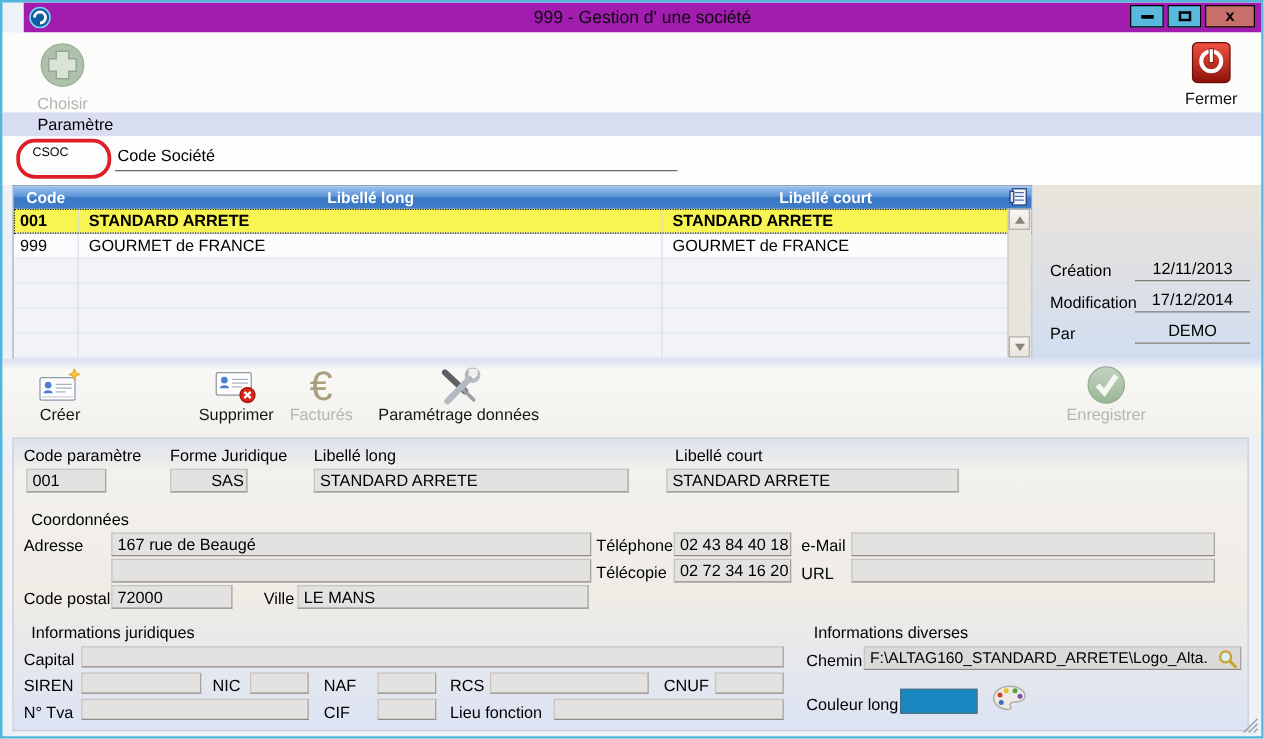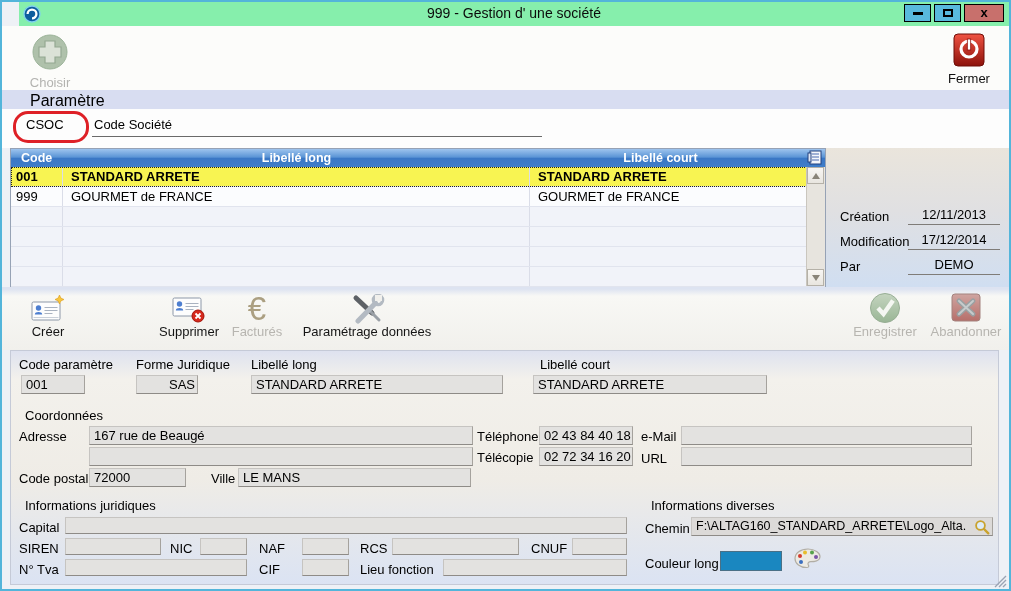--- a/index.html
+++ b/index.html
@@ -1,43 +1,43 @@
 <!DOCTYPE html>
 <html><head>
 <meta charset="utf-8">
 <style>
   html,body{margin:0;padding:0;background:#ffffff;font-family:"Liberation Sans",sans-serif;}
   .abs{position:absolute;}
   .window{position:relative;width:1011px;height:591px;box-sizing:border-box;
           border:2px solid #53b5da;background:#eef1f6;overflow:hidden;}
 
   
-  .titlebar{position:absolute;left:17px;top:0;right:0;height:24px;background:#86efac;}
+  .titlebar{position:absolute;left:17px;top:0;right:0;height:24px;background:#a21caf;}
   .app-icon{position:absolute;left:4px;top:3px;width:18px;height:18px;}
   .title{position:absolute;left:0;right:0;top:3px;text-align:center;font-size:14px;color:#0b0b0b;}
   .winbtns{position:absolute;right:5px;top:2px;display:flex;gap:3px;}
   .wbtn{width:27px;height:18px;box-sizing:border-box;border:1px solid #000;background:#58b9dd;
         display:flex;align-items:center;justify-content:center;cursor:default;}
   .wbtn.close{width:40px;background:#c8706c;}
   .glyph-min{width:10px;height:3px;background:#000;}
   .glyph-max{width:10px;height:8px;border:2px solid #000;box-sizing:border-box;background:transparent;}
   .glyph-close{font-size:13px;font-weight:bold;color:#000;line-height:10px;}
 
   
   .toolbar-top{position:absolute;left:0;top:24px;right:0;height:64px;background:#fcfcfa;border-bottom:1px solid #ededeb;}
   .tbtn{position:absolute;text-align:center;font-size:13px;color:#111;}
   .tbtn .lbl{display:block;margin-top:1px;}
   .tbtn.disabled .lbl{color:#b3b3b0;}
 
   
-  .param-band{position:absolute;left:0;top:88px;right:0;height:19px;background:#d8ddf1;font-size:16px;}
+  .param-band{position:absolute;left:0;top:88px;right:0;height:19px;background:#d8ddf1;font-size:13px;}
   .param-band span{position:absolute;left:28px;top:2px;color:#000;}
   .param-row{position:absolute;left:0;top:107px;right:0;height:39px;background:#fdfdfd;}
   .csoc-oval{position:absolute;left:11px;top:2px;width:70px;height:26px;border:3px solid #de2026;border-radius:15px;}
-  .csoc{position:absolute;left:24px;top:8px;font-size:13px;}
+  .csoc{position:absolute;left:24px;top:8px;font-size:10px;}
   .param-label{position:absolute;left:92px;top:8px;font-size:13px;}
   .param-underline{position:absolute;left:90px;top:27px;width:450px;height:1px;background:#6a6a6a;}
 
   
   .table{position:absolute;left:8px;top:146px;width:816px;height:139px;box-sizing:border-box;
          border:1px solid #96a2b5;background:#f1f3f9;}
   .thead{display:flex;height:18px;background:linear-gradient(180deg,#9ec4ee 0%,#5b95d6 45%,#3a77c5 52%,#3f7dc9 100%);
          color:#fff;font-weight:bold;font-size:12.5px;align-items:center;position:relative;}
   .th{box-sizing:border-box;}
   .th.code{width:52px;padding-left:10px;}
@@ -275,36 +275,20 @@
             <stop offset="0" stop-color="#bccfb7"></stop>
                 <stop offset="1" stop-color="#8aab86"></stop>
           </linearGradient>
             </defs>
           <circle cx="16" cy="16" r="14.5" fill="url(#gsv)" stroke="#87a284"></circle>
           <path d="M9 16l5.5 6L24 8.5" stroke="#f4f7f2" stroke-width="4.4" fill="none"></path>
         </svg>
       </span>
       <span>Enregistrer</span>
     </div>
-    <div class="abtn disabled" style="left:925px;top:5px;width:78px;">
-      <span class="ic">
-        <svg width="32" height="32" viewBox="0 0 32 32">
-          <defs>
-              <linearGradient id="gab" x1="0" y1="0" x2="0" y2="1">
-            <stop offset="0" stop-color="#cfa5a1"></stop>
-                <stop offset="1" stop-color="#b66f6a"></stop>
-          </linearGradient>
-            </defs>
-          <rect x="2" y="2" width="28" height="27" rx="3" fill="url(#gab)" stroke="#a3827e"></rect>
-          <path d="M9 9l14 13M23 9L9 22" stroke="#9aa0a2" stroke-width="5" stroke-linecap="round"></path>
-          <path d="M9 9l14 13M23 9L9 22" stroke="#c6cbcc" stroke-width="2" stroke-linecap="round"></path>
-        </svg>
-      </span>
-      <span>Abandonner</span>
-    </div>
   </div>
 
   <div class="form-panel">
 
     <span class="flbl" style="left:8px;top:6px;">Code paramètre</span>
     <span class="flbl" style="left:125px;top:6px;">Forme Juridique</span>
     <span class="flbl" style="left:240px;top:6px;">Libellé long</span>
     <span class="flbl" style="left:529px;top:6px;">Libellé court</span>
     <span class="fld" style="left:10px;top:24px;width:64px;">001</span>
     <span class="fld" style="left:125px;top:24px;width:62px;padding-left:32px;">SAS</span>

